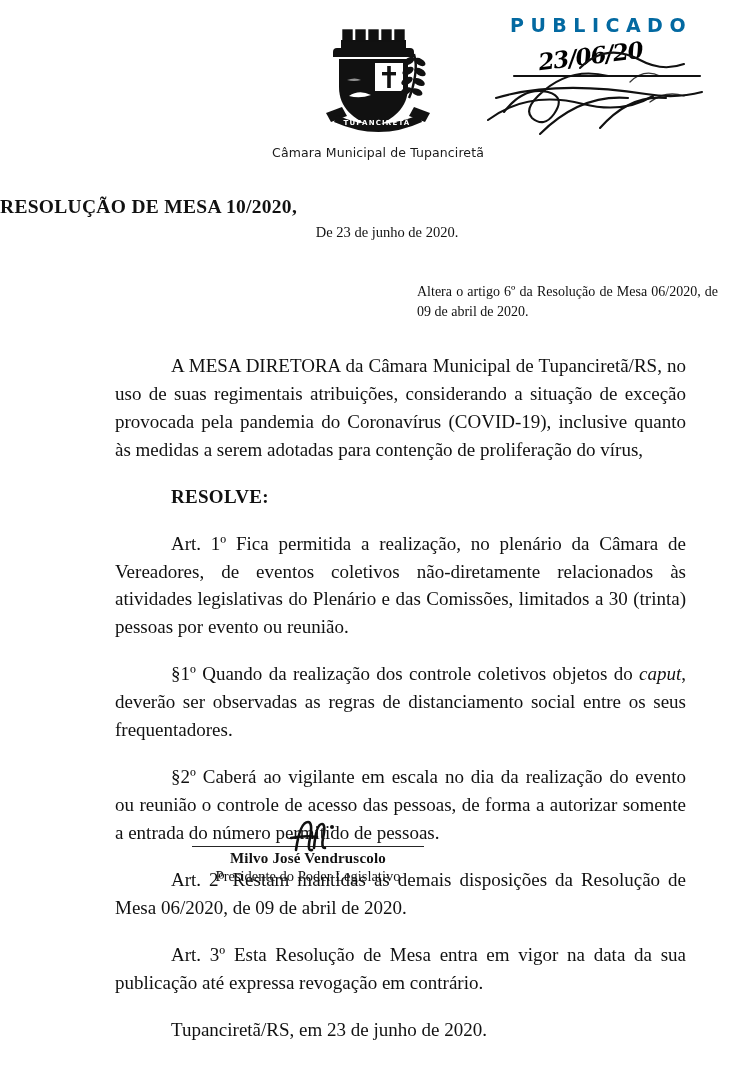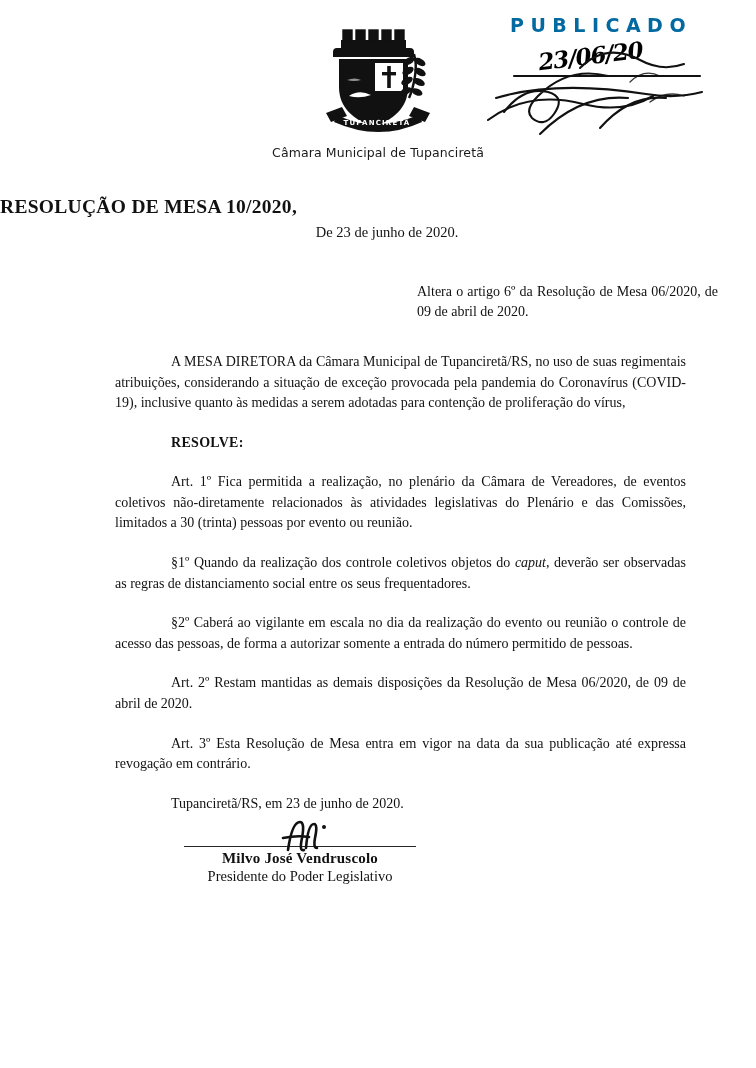--- a/index.html
+++ b/index.html
@@ -112,21 +112,21 @@
 
   
   .body-block {
     position: absolute;
     left: 115px;
     top: 352px;
     width: 571px;
   }
   p.para {
     margin: 0 0 19px 0;
-    font-size: 14px;
+    font-size: 19px;
     line-height: 1.47;
     text-align: justify;
     text-justify: inter-word;
     text-indent: 56px;
   }
   .resolve {
     margin: 5px 0 22px 0;
     text-align: center;
     font-size: 15px;
     font-weight: 700;
@@ -137,21 +137,21 @@
     margin: 8px 0 0 0;
     font-size: 14.5px;
     text-indent: 56px;
     text-align: left;
   }
   em.caput { font-style: italic; }
 
   
   .sign-block {
     position: absolute;
-    left: 0;
+    left: 8px;
     top: 818px;
     width: 600px;
     text-align: center;
   }
   .sign-scribble {
     position: relative;
     height: 34px;
     width: 232px;
     margin: 0 auto -6px auto;
   }

